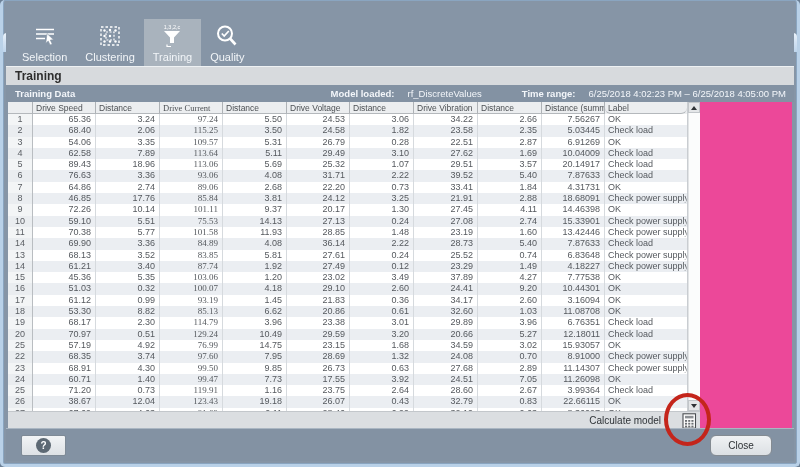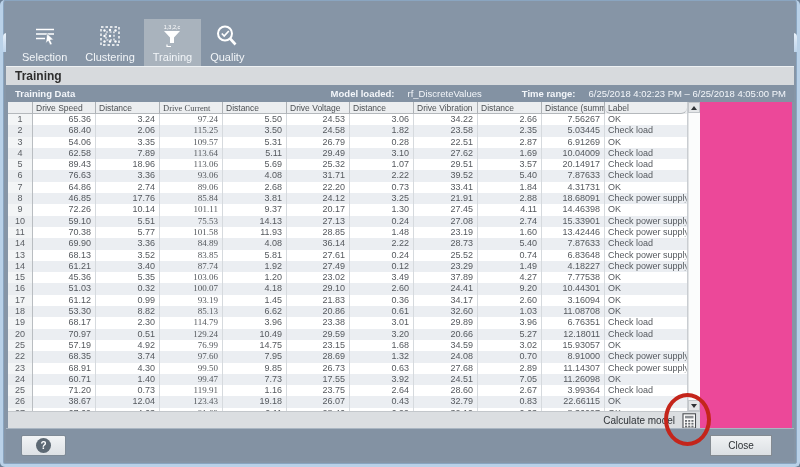--- a/index.html
+++ b/index.html
@@ -64,38 +64,38 @@
 
   
   .vscroll { width:13px; background:#f5f6f7; border-left:1px solid #c9cdd1; display:flex; flex-direction:column; }
   .sbtn { height:11px; background:#e4e6e8; border:1px solid #c2c6ca; display:flex; align-items:center; justify-content:center; }
   .sthumb { flex:1; background:#fbfcfc; border-left:1px solid #e2e4e6; }
   .tri-up { width:0; height:0; border-left:3.5px solid transparent; border-right:3.5px solid transparent; border-bottom:4px solid #2e3236; }
   .tri-down { width:0; height:0; border-left:3.5px solid transparent; border-right:3.5px solid transparent; border-top:4px solid #2e3236; }
 
   
   .footer-strip { height:18px; background:#dbdee1; border-top:1px solid #c3c7cb;
-    display:flex; align-items:center; justify-content:flex-end; gap:6px; padding-right:3px; }
+    display:flex; align-items:center; justify-content:flex-end; gap:20px; padding-right:3px; }
   .calc-label { font-size:10px; color:#2f3337; }
   .calc-btn { width:16px; height:16px; display:flex; align-items:center; justify-content:center; }
 
   
   .side-panel { flex:1; margin-left:2px; background:#f7f9fa; border:1px solid #c6cacd;
     padding:8px 6px 0 8px; font-size:9.5px; line-height:11.5px; color:#4e5256; }
 
   
   .bottombar { position:absolute; left:3px; right:3px; bottom:3px; height:33px;
     background:#8392a3; border-top:1px solid #aab6c2; }
   .help-btn { position:absolute; left:15px; top:6px; width:45px; height:21px;
     background:linear-gradient(#f2f4f6,#dde1e5); border:1px solid #7e8a96; border-radius:2px;
     display:flex; align-items:center; justify-content:center; }
   .help-circle { width:15px; height:15px; border-radius:50%; background:#5d6974; color:#fff;
     font-size:10px; font-weight:bold; display:flex; align-items:center; justify-content:center; }
   .close-btn { position:absolute; right:22px; top:6px; width:62px; height:21px;
-    background:linear-gradient(#f0f2f4,#dce0e4); border:1px solid #848b92; border-radius:0;
+    background:linear-gradient(#f0f2f4,#dce0e4); border:1px solid #848b92; border-radius:6px;
     font-size:10px; color:#2e3236; display:flex; align-items:center; justify-content:center; }
 
   
   .red-circle { position:absolute; left:661px; top:393px; width:47px; height:53px;
     border:4px solid #c4251b; border-radius:50%; z-index:20; pointer-events:none; }
 </style>
 </head>
 <body>
 
 <div class="window">

